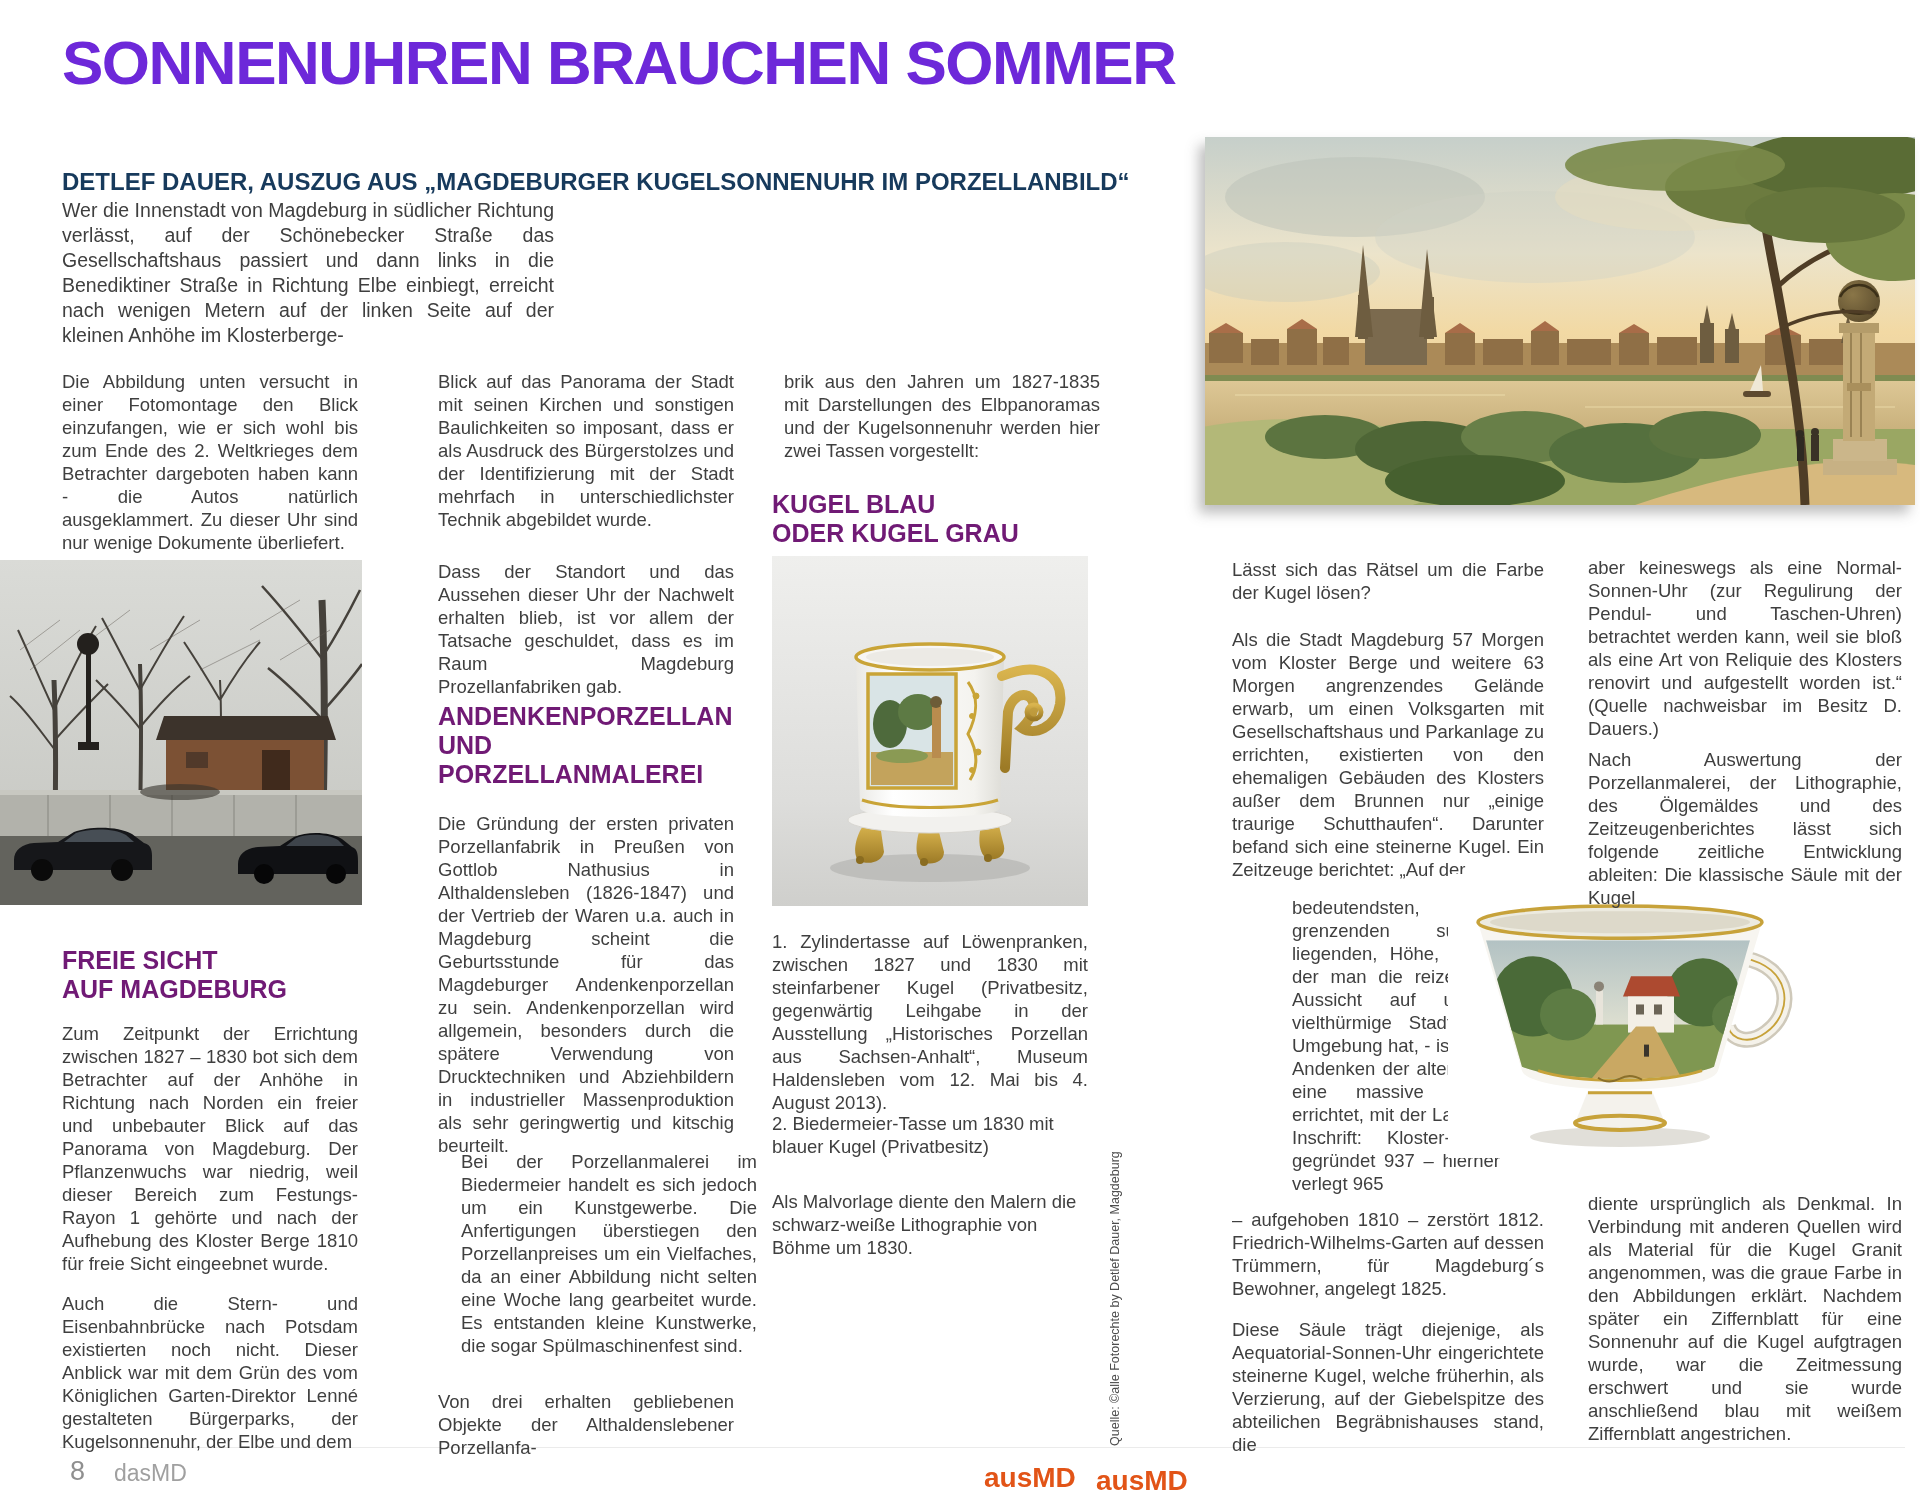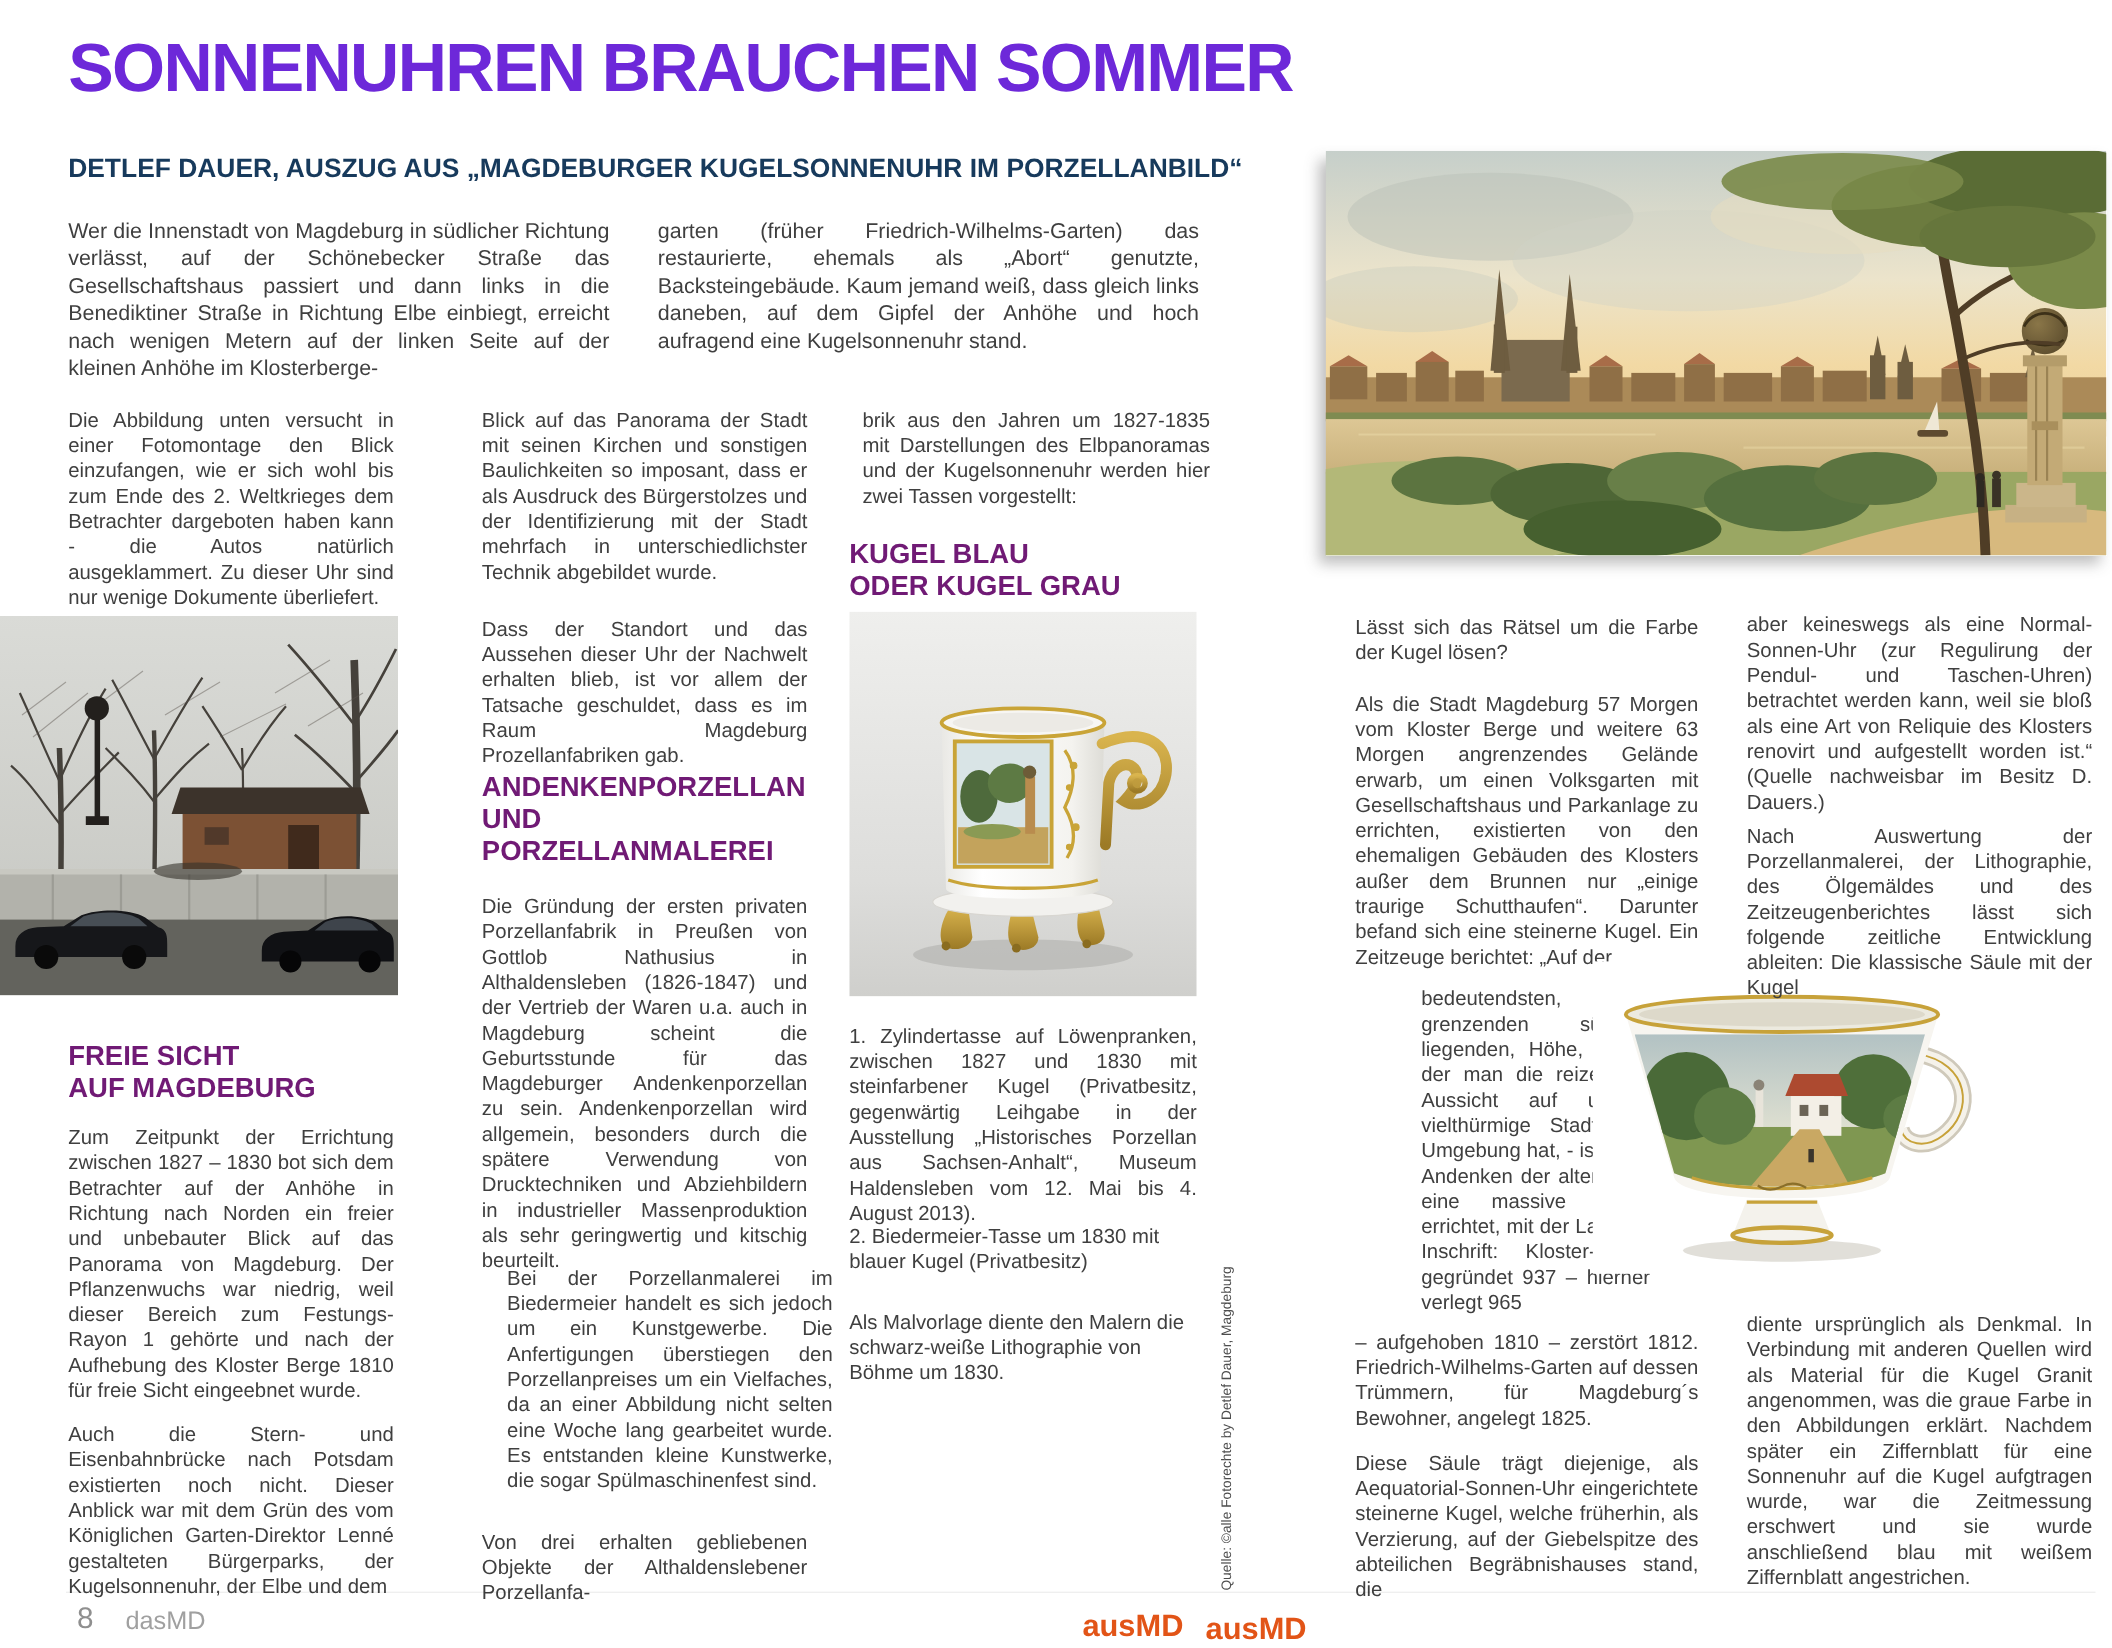--- a/index.html
+++ b/index.html
@@ -5,21 +5,21 @@
   html,body{margin:0;padding:0;background:#ffffff;}
   .page{position:relative;width:1920px;height:1498px;background:#fff;overflow:hidden;
         font-family:"Liberation Sans","DejaVu Sans",sans-serif;}
   .abs{position:absolute;}
   .t{position:absolute;font-size:18.5px;line-height:23px;color:#3f3f3f;
      text-align:justify;hyphens:auto;-webkit-hyphens:auto;}
   .rag{text-align:left;}
   .h1{position:absolute;color:#6d28d9;font-weight:bold;font-size:62px;line-height:1;
       letter-spacing:-1.5px;white-space:nowrap;}
   .sub{position:absolute;color:#173a5c;font-weight:bold;font-size:24px;line-height:1.15;
-       white-space:nowrap;}
+       white-space:nowrap;margin-top:28px;}
   .h2{position:absolute;color:#701a75;font-weight:bold;font-size:25px;line-height:29px;
       white-space:pre-line;letter-spacing:0;}
   .img{position:absolute;overflow:hidden;}
   .img svg{display:block;width:100%;height:100%;}
   .painting{box-shadow:-6px 8px 12px rgba(70,70,70,.35);}
   .srcnote{position:absolute;font-size:12.5px;color:#4d4d4d;white-space:nowrap;
            transform:rotate(-90deg);transform-origin:0 0;}
   .foot-num{position:absolute;font-size:27px;color:#8f8f8f;}
   .foot-mag{position:absolute;font-size:23px;color:#a0a0a0;}
   .foot-brand{position:absolute;font-size:28px;font-weight:bold;color:#e25417;}
@@ -27,21 +27,20 @@
 </style>
 </head>
 <body>
 
 <div class="page">
 
   <div class="h1" style="left:62px;top:32px;">SONNENUHREN BRAUCHEN SOMMER</div>
   <div class="sub" style="left:62px;top:140px;">DETLEF DAUER, AUSZUG AUS „MAGDEBURGER KUGELSONNENUHR IM PORZELLANBILD“</div>
 
   <div class="t" style="left:62px;top:198px;width:492px;font-size:19.5px;line-height:25px;">Wer die Innenstadt von Magdeburg in südlicher Richtung verlässt, auf der Schönebecker Straße das Gesellschaftshaus passiert und dann links in die Benediktiner Straße in Richtung Elbe einbiegt, erreicht nach wenigen Metern auf der linken Seite auf der kleinen Anhöhe im Klosterberge-</div>
-  <div class="t" style="left:598px;top:198px;width:492px;font-size:19.5px;line-height:25px;">garten (früher Friedrich-Wilhelms-Garten) das restaurierte, ehemals als „Abort“ genutzte, Backsteingebäude. Kaum jemand weiß, dass gleich links daneben, auf dem Gipfel der Anhöhe und hoch aufragend eine Kugelsonnenuhr stand.</div>
 
   <div class="img painting abs" style="left:1205px;top:137px;width:710px;height:368px;">
     <svg viewBox="0 0 710 368" preserveAspectRatio="none">
       <defs>
         <linearGradient id="pgSky" x1="0" y1="0" x2="0" y2="1">
           <stop offset="0" stop-color="#c6cfca"></stop>
             <stop offset=".45" stop-color="#ece4cb"></stop>
           <stop offset=".75" stop-color="#f2d9a4"></stop>
             <stop offset="1" stop-color="#e8cf9e"></stop>
         </linearGradient>

